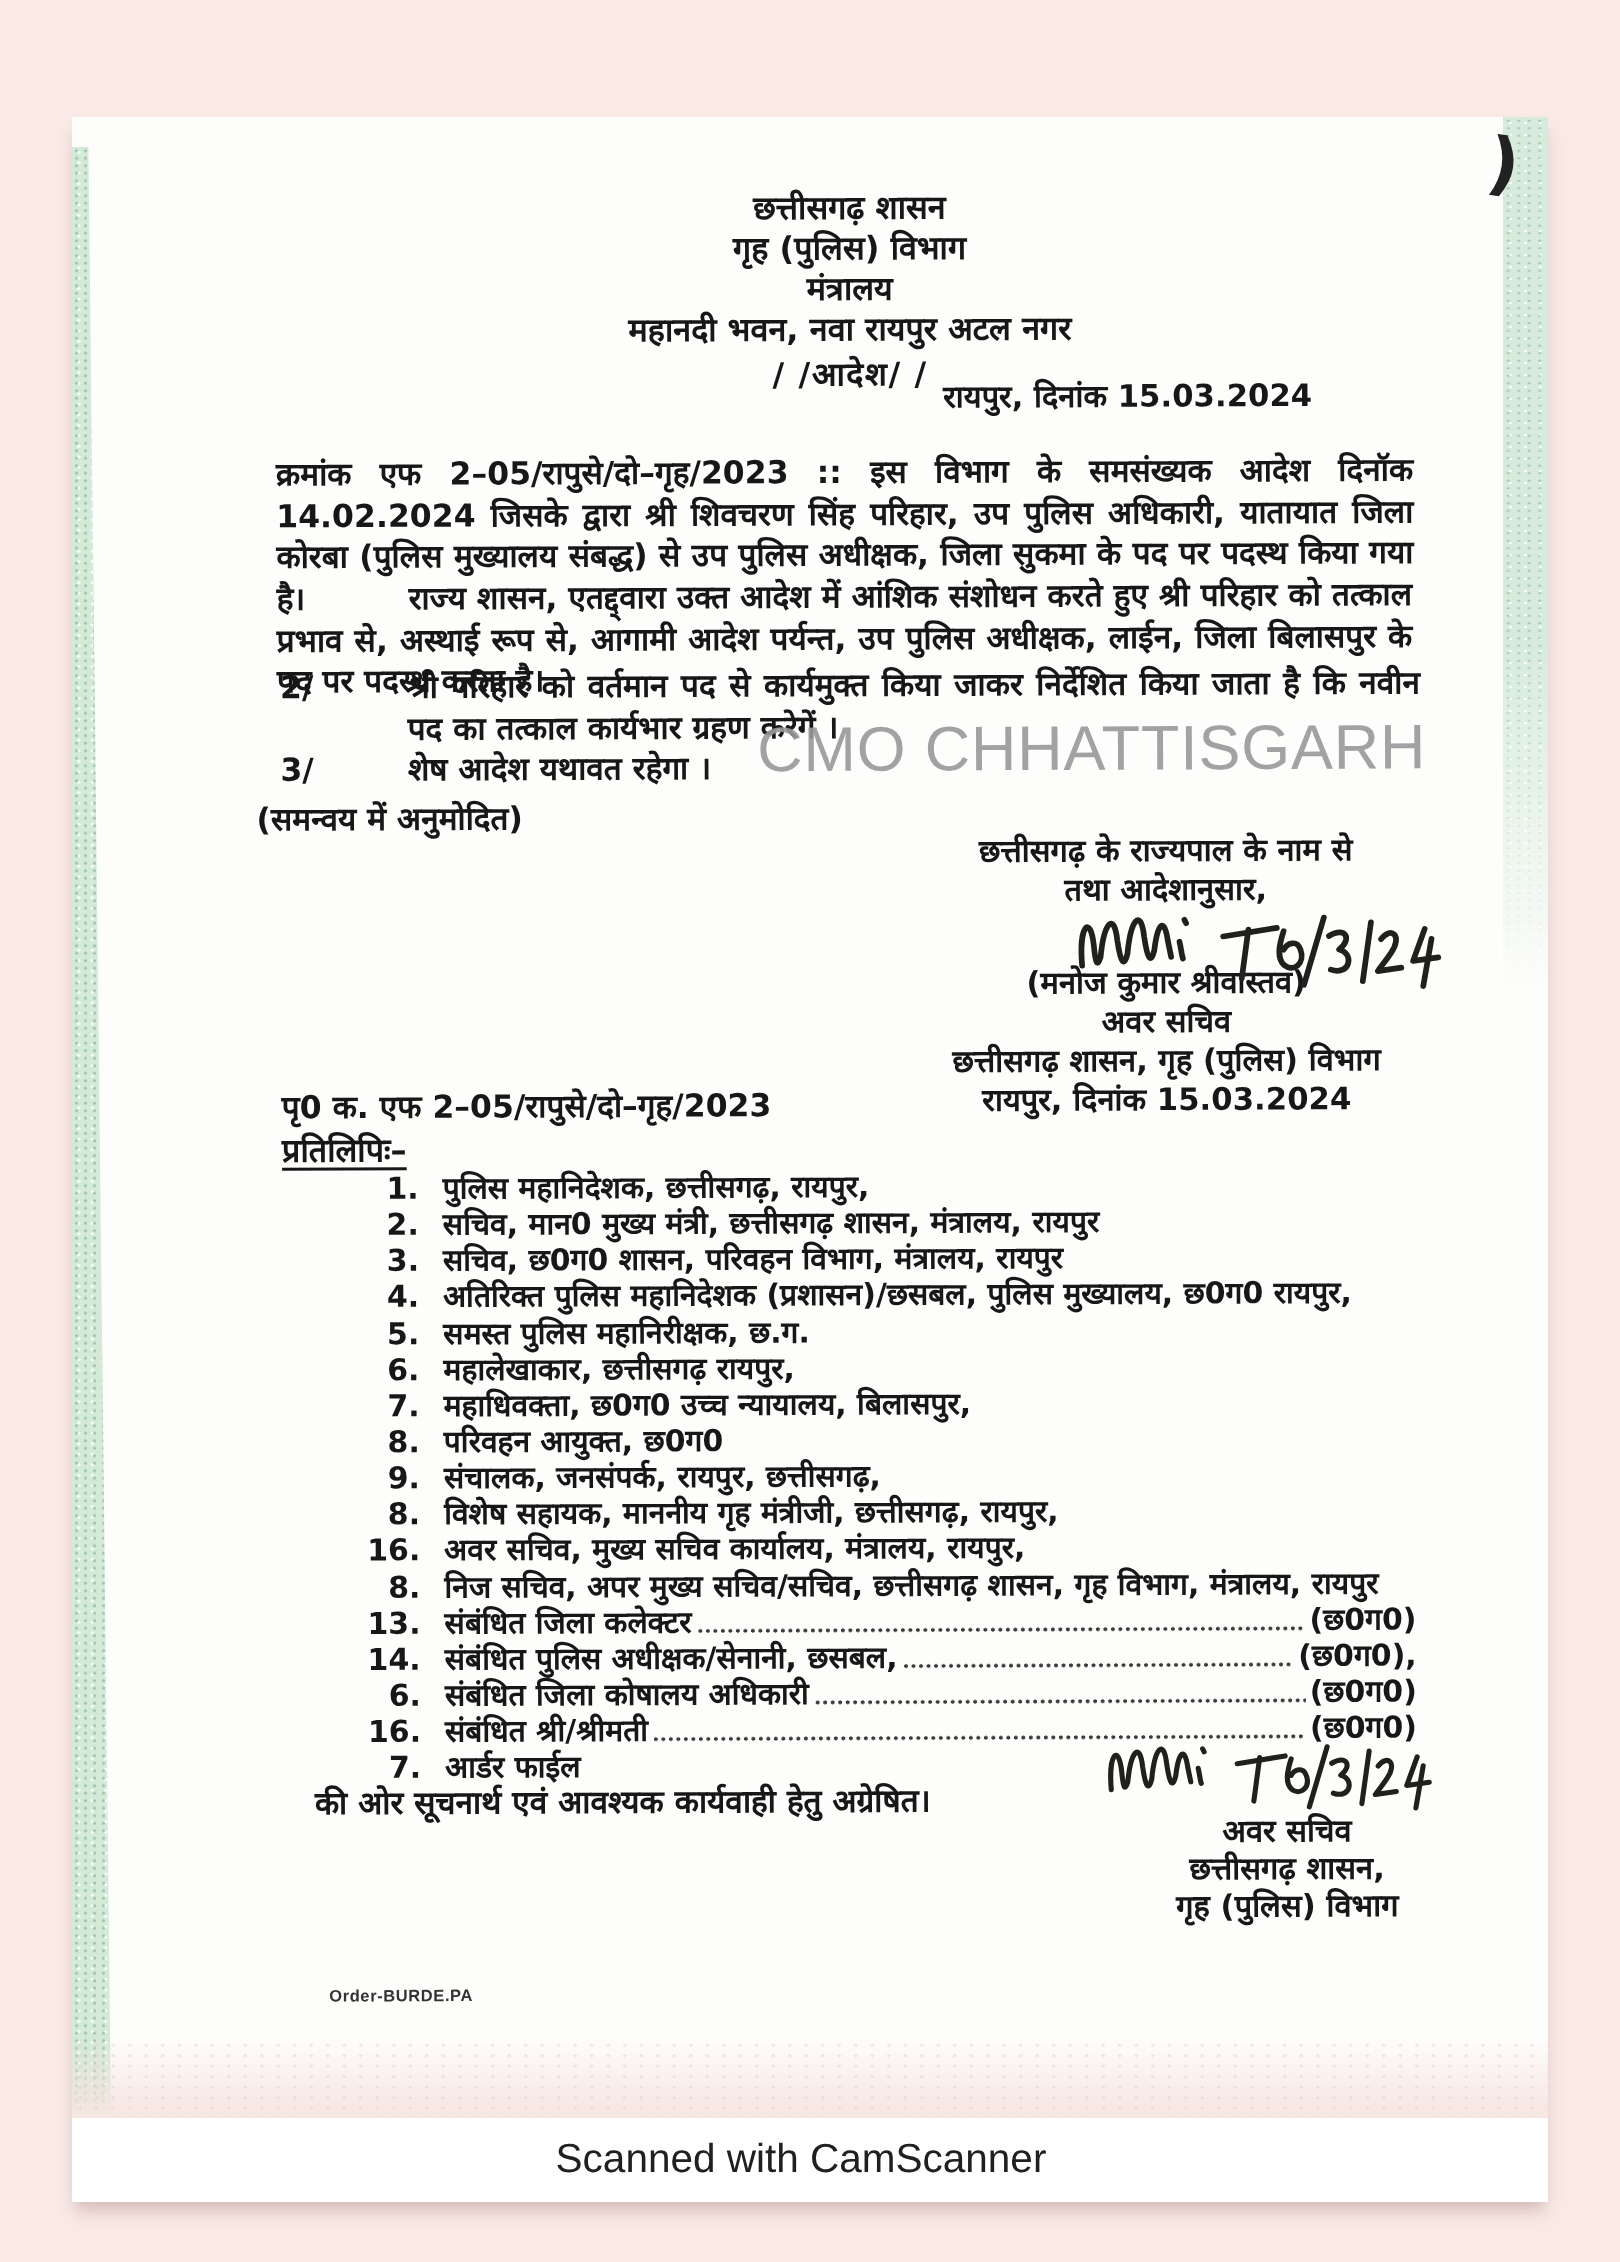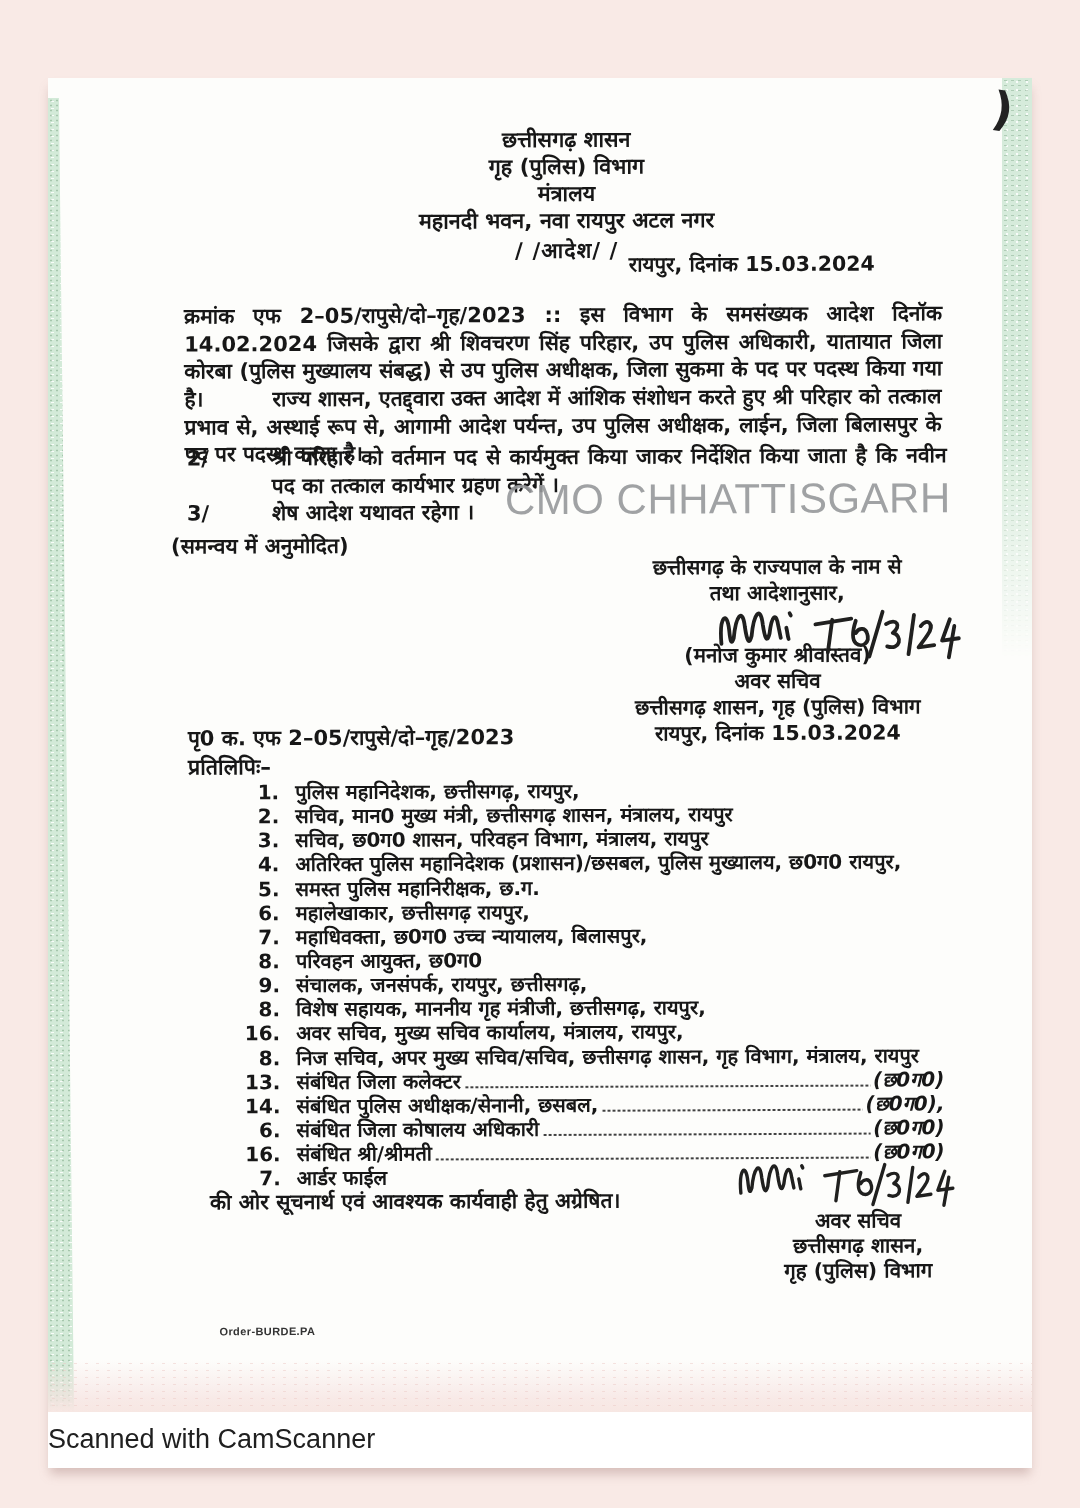--- a/index.html
+++ b/index.html
@@ -63,49 +63,49 @@
   }
   .approved{top:452px;left:121px;font-size:21px;}
   
   .sig1{top:477px;left:552px;width:350px;text-align:center;font-size:20.5px;
         line-height:26px;font-weight:700;}
   .sig1 .gap{height:36px;}
   .sig-scribble{position:absolute;pointer-events:none;}
   .s1svg{top:40px;right:-40px;width:280px;height:70px;}
   .ref1{top:644px;left:137px;font-size:21px;font-weight:700;}
   .copies-h{top:672px;left:137px;font-size:21.5px;font-weight:800;
-            text-underline-offset:4px;}
+            text-decoration:underline;text-underline-offset:4px;}
   .copy-list{top:701px;left:192px;width:700px;font-size:20px;}
   .copy-row{display:flex;align-items:baseline;height:24.15px;line-height:24px;}
   .cnum{flex:0 0 36px;text-align:right;}
   .ctext{margin-left:16px;white-space:nowrap;}
   .leader{
     flex:1 1 auto;align-self:flex-end;height:12px;margin:0 3px 4px 3px;
     background-image:radial-gradient(circle,#3a3a3a 1.1px,transparent 1.35px);
     background-size:5px 4px;background-repeat:repeat-x;background-position:0 100%;
   }
-  .csuffix{white-space:nowrap;font-style:italic;}
+  .csuffix{white-space:nowrap;}
   .fwd{top:1108px;left:157px;font-size:21px;}
   .sig2{top:1072px;left:650px;width:310px;text-align:center;font-size:20.5px;
         line-height:25px;font-weight:700;}
   .s2svg{position:relative;width:250px;height:62px;margin:0 auto -2px auto;display:block;}
   .footer-code{
     top:1246px;left:166px;font-family:"Liberation Sans",sans-serif;
     font-size:11px;font-weight:700;color:#333;letter-spacing:.4px;
   }
   .bottom-noise{
     position:absolute;left:0;top:1282px;width:100%;height:52px;
     background:
       radial-gradient(rgba(235,200,196,.5) 1px,transparent 1.6px) 0 0/11px 7px,
       linear-gradient(to bottom,rgba(246,227,224,0) 0%,rgba(246,227,224,.75) 75%,#f7e7e3 100%);
   }
   .cam-band{
     position:absolute;left:0;top:1334px;width:100%;height:56px;background:#fff;
     font-family:"Liberation Sans",sans-serif;font-size:27px;font-weight:500;color:#202020;
-    line-height:54px;text-align:left;box-sizing:border-box;padding-right:12px;
+    line-height:54px;text-align:center;box-sizing:border-box;padding-right:12px;
   }
   svg path{fill:none;stroke:#20201f;stroke-width:3.4;stroke-linecap:round;stroke-linejoin:round;}
 </style>
 </head>
 <body>
 
 <div class="paper">
   <div class="edge-left"></div>
   <div class="edge-right"></div>
   <span class="corner-mark">)</span>

